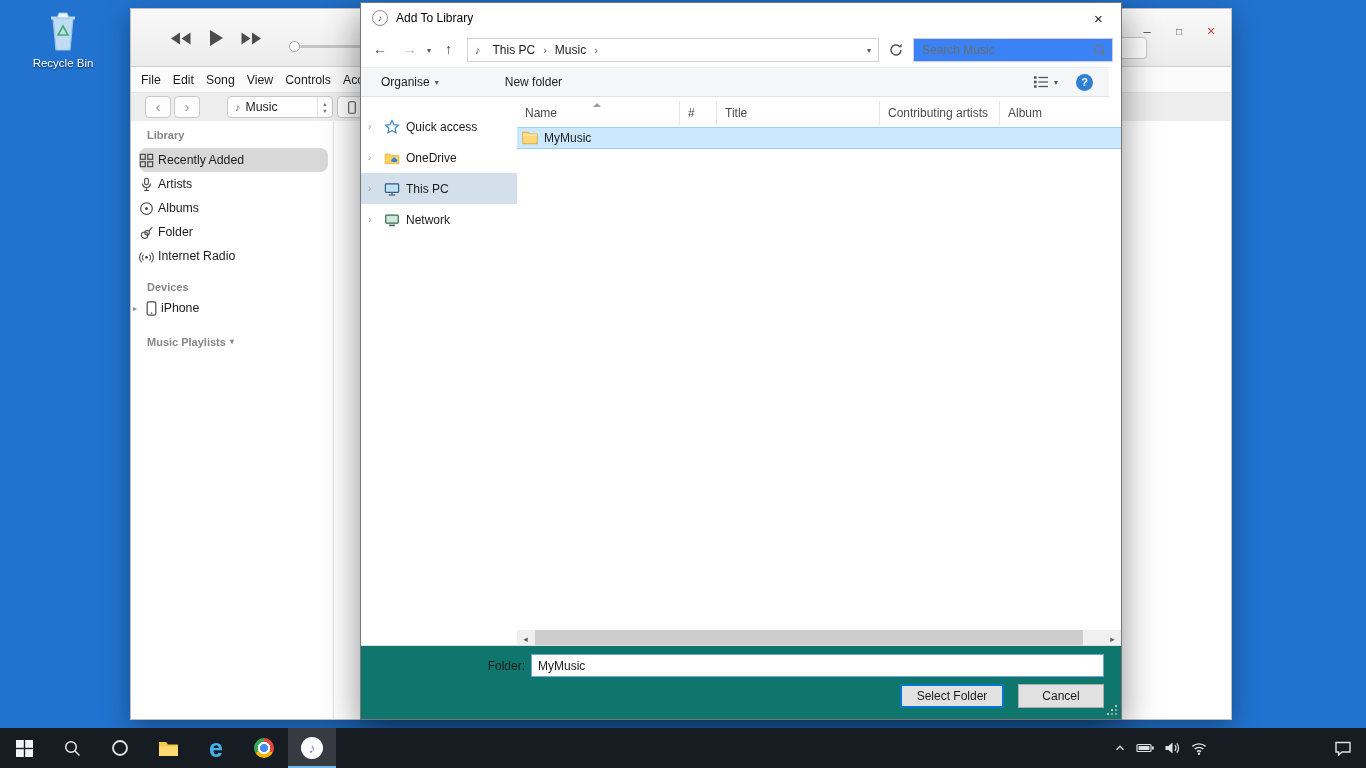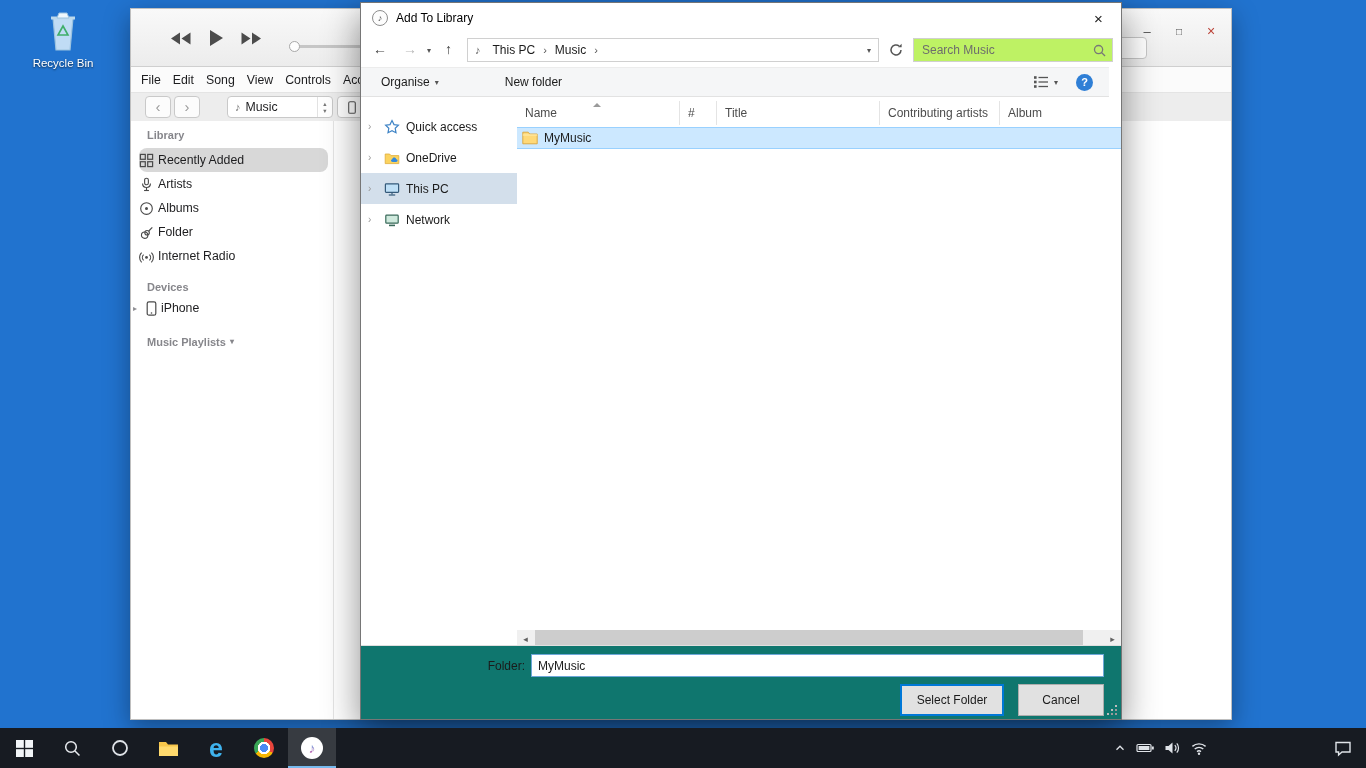--- a/index.html
+++ b/index.html
@@ -78,21 +78,21 @@
   .crumbbox { position:absolute; left:106px; top:35px; width:412px; height:24px; border:1px solid #d0d0d0;
               background:#fff; display:flex; align-items:center; }
   .crumbbox .bc-note { margin:0 6px 0 7px; color:#666; font-size:11px; }
   .crumbbox .crumb { padding:0 6px; color:#1b1b1b; }
   .crumbbox .bc-sep { font-size:11px; color:#555; padding:0 2px; }
   .crumbbox .sp { flex:1; }
   .crumbbox .bc-dd { width:18px; text-align:center; font-size:8px; color:#555; }
   .refreshbtn { position:absolute; left:522px; top:35px; width:26px; height:24px;
                 display:flex; align-items:center; justify-content:center; }
   .searchbox { position:absolute; left:552px; top:35px; width:200px; height:24px; border:1px solid #d0d0d0;
-               background:#bef264; display:flex; align-items:center; padding:0 6px; }
+               background:#3b82f6; display:flex; align-items:center; padding:0 6px; }
   .searchbox input { flex:1; border:none; outline:none; font-family:inherit; font-size:12px; color:#1b1b1b;
                      background:transparent; min-width:0; }
   .searchbox input::placeholder { color:#6d6d6d; opacity:1; }
 
   .dlg-tools { position:absolute; top:64px; left:0; right:12px; height:30px; background:#f5f6f7;
                border-top:1px solid #ececec; border-bottom:1px solid #e2e2e2;
                display:flex; align-items:center; }
   .tool { display:flex; align-items:center; gap:5px; color:#1b1b1b; }
   .tool .dd { font-size:8px; color:#555; }
   .t-org { margin-left:20px; }
@@ -125,21 +125,21 @@
   .hscroll { position:absolute; left:0; right:0; bottom:0; height:17px; background:#f0f0f0; }
   .harrow { position:absolute; top:0; width:17px; height:17px; display:flex; align-items:center;
             justify-content:center; font-size:9px; color:#606060; }
   .harrow.l { left:0; } .harrow.r { right:0; }
   .hthumb { position:absolute; left:18px; top:0; width:548px; height:17px; background:#cdcdcd; }
 
   .dlg-foot { position:absolute; left:0; right:0; bottom:0; height:74px; background:#0f766e; border-top:1px solid #dfdfdf; }
   .flabel { position:absolute; left:70px; top:13px; width:94px; text-align:right; font-size:12px; }
   .finput { position:absolute; left:170px; top:8px; width:573px; height:23px; border:1px solid #6da7d8;
             font-family:inherit; font-size:12px; padding:0 6px; color:#1b1b1b; outline:none; background:#fff; }
-  .btn { position:absolute; top:38px; height:32px; font-family:inherit; font-size:12px; color:#1b1b1b;
+  .btn { position:absolute; top:38px; height:24px; font-family:inherit; font-size:12px; color:#1b1b1b;
          display:flex; align-items:center; justify-content:center; }
   .btn.primary { left:539px; width:104px; background:#e1e1e1; border:1px solid #0078d7; box-shadow:inset 0 0 0 1px #0078d7; }
   .btn.cancel { left:657px; width:86px; background:#e1e1e1; border:1px solid #adadad; }
   .grip { position:absolute; right:4px; bottom:4px; width:10px; height:10px; }
   .grip::before { content:""; position:absolute; right:0; bottom:0; width:2px; height:2px; background:#9a9a9a;
                   box-shadow:-4px 0 0 #9a9a9a, -8px 0 0 #bdbdbd, 0 -4px 0 #9a9a9a, -4px -4px 0 #bdbdbd, 0 -8px 0 #bdbdbd; }
 
   
   .tb { position:absolute; left:0; bottom:0; width:1366px; height:40px; background:#171b22; z-index:50; }
   .tb-left { position:absolute; left:0; top:0; height:40px; display:flex; }

